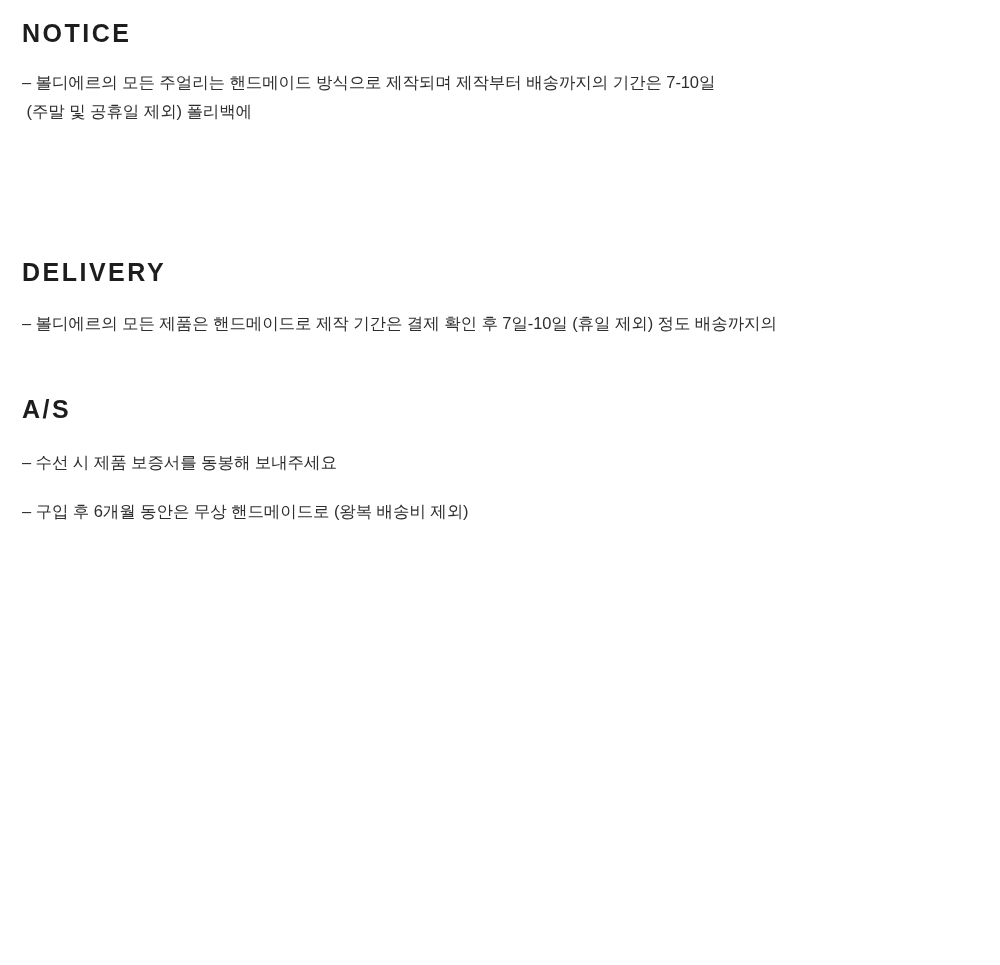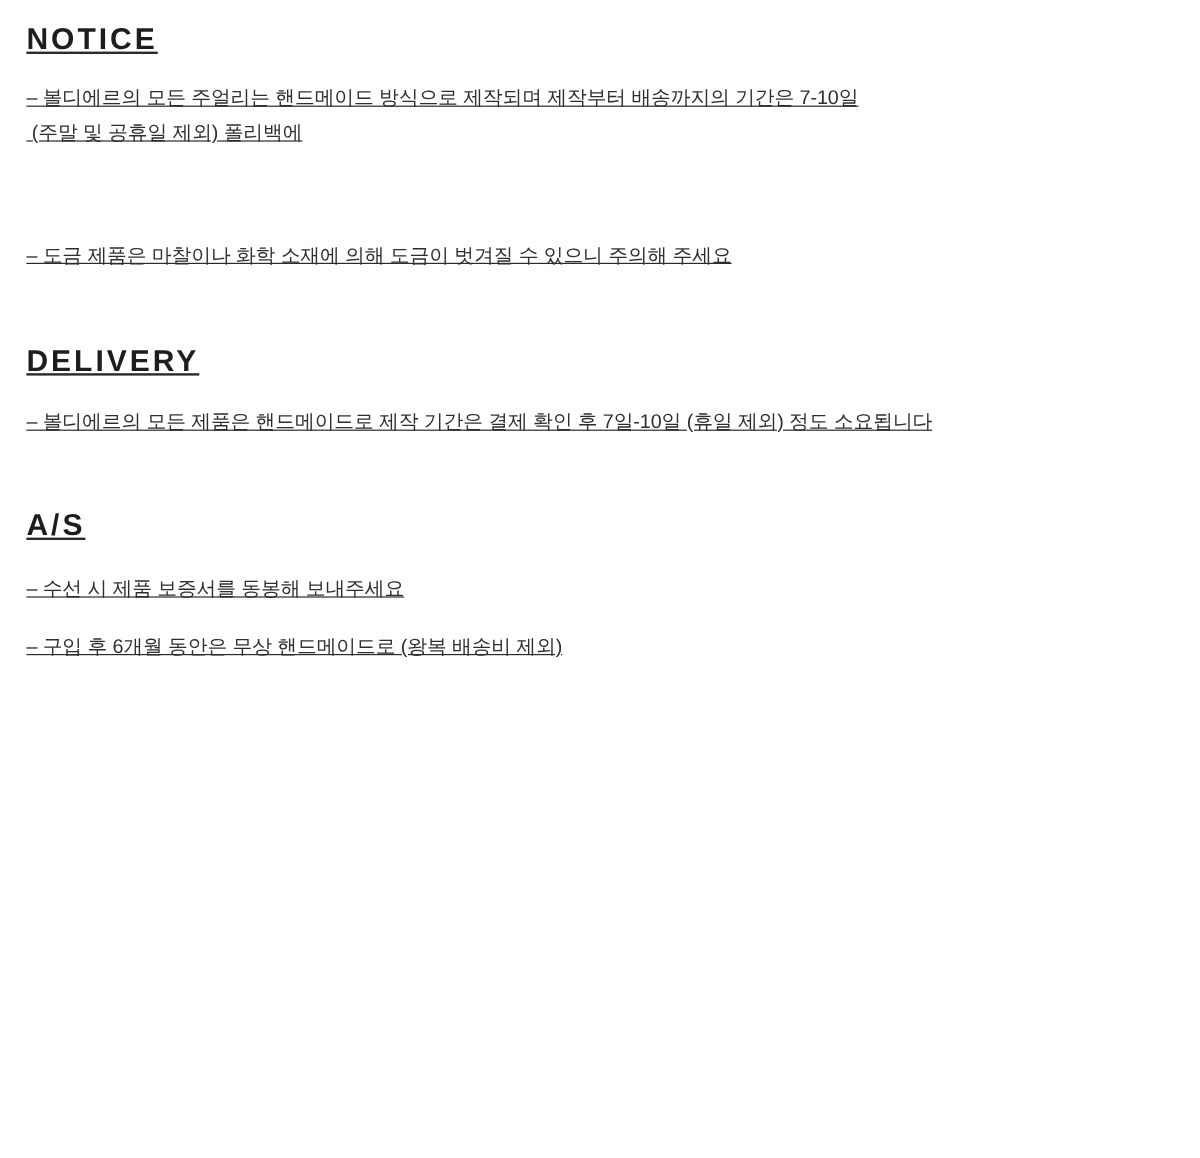--- a/index.html
+++ b/index.html
@@ -13,21 +13,20 @@
     font-family: "Liberation Sans", sans-serif;
     color: #2b2b2b;
     overflow: hidden;
   }
   .page {
     width: 1000px;
     height: 965px;
     box-sizing: border-box;
     padding: 10px 22px 0 22px;
     position: relative;
-    text-decoration: underline;
   }
   .section {
     margin: 0;
   }
   .section-title {
     font-size: 25px;
     font-weight: 700;
     letter-spacing: 2.5px;
     color: #1d1d1d;
     margin: 0;
@@ -77,33 +76,30 @@
         <span class="line">– 볼디에르의 모든 주얼리는 핸드메이드 방식으로 제작되며 제작부터 배송까지의 기간은 7-10일</span>
         <span class="line"> (주말 및 공휴일 제외) 폴리백에</span>
       </p>
     </div>
   </section>
 
   <div class="gap-notice"></div>
 
   <section class="section">
     <div class="section-body sec-care-body">
-      <p class="item">
-        <span class="line">– 도금 제품은 마찰이나 화학 소재에 의해 도금이 벗겨질 수 있으니 주의해 주세요</span>
-      </p>
     </div>
   </section>
 
   <div class="gap-care"></div>
 
   <section class="section">
     <h2 class="section-title">DELIVERY</h2>
     <div class="section-body sec-delivery-body">
       <p class="item">
-        <span class="line">– 볼디에르의 모든 제품은 핸드메이드로 제작 기간은 결제 확인 후 7일-10일 (휴일 제외) 정도 소요됩니다</span>
+        <span class="line">– 볼디에르의 모든 제품은 핸드메이드로 제작 기간은 결제 확인 후 7일-10일 (휴일 제외) 정도 배송까지의</span>
       </p>
     </div>
   </section>
 
   <div class="gap-delivery"></div>
 
   <section class="section">
     <h2 class="section-title">A/S</h2>
     <div class="section-body sec-as-body">
       <p class="item">

